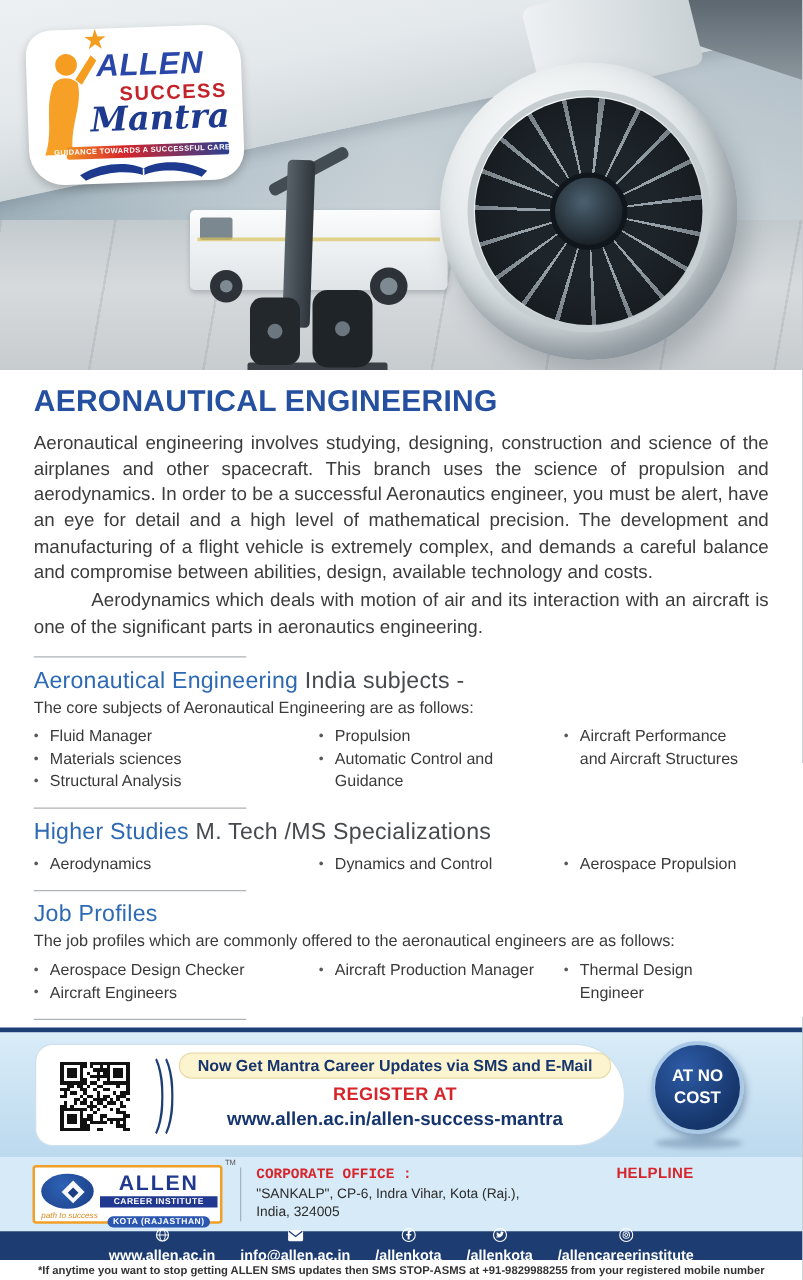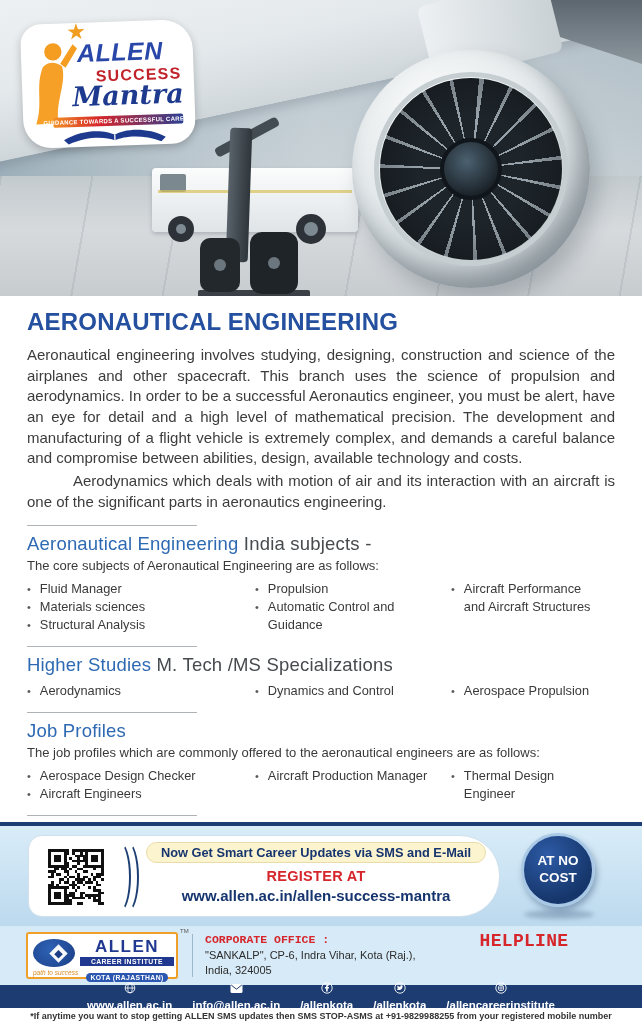--- a/index.html
+++ b/index.html
@@ -116,21 +116,21 @@
   .inst-right { position:absolute; left:52px; top:3px; width:94px; text-align:center; }
   .inst-allen { font-size:17px; font-weight:bold; color:#20388f; letter-spacing:1.5px; }
   .inst-ci { background:#20388f; color:#fff; font-size:6.8px; font-weight:bold; padding:1px 2px; letter-spacing:.4px; }
   .inst-kota { background:#2b57b0; color:#fff; font-size:6.8px; font-weight:bold; padding:1px 4px;
           border-radius:6px; margin-top:1px; display:inline-block; letter-spacing:.4px; }
   .office-sep { position:absolute; left:192px; top:8px; height:43px; border-left:1px solid #9db6c9; }
   .office-info { position:absolute; left:205px; top:7px; }
   .office-label { color:#d6252b; font-weight:bold; font-size:11.5px; margin-bottom:2px;font-family:Liberation Mono, monospace; }
   .office-line { color:#2b2b2b; font-size:11px; line-height:1.35; }
   .helpline { position:absolute; right:18px; top:5px; width:200px; text-align:center; }
-  .helpline-label { color:#d6252b; font-weight:bold; font-size:18px; letter-spacing:.3px;font-family:Liberation Mono, monospace; }
+  .helpline-label { color:#d6252b; font-weight:bold; font-size:12px; letter-spacing:.3px; }
   .helpline-number { color:#262626; font-weight:bold; font-size:24px; letter-spacing:.5px; }
 
   .social-bar { position:absolute; left:0; top:985px; width:642px; height:23px; background:#1d3c72;
           display:flex; align-items:center; justify-content:center; gap:20px; }
   .social-item { display:flex; align-items:center; gap:5px; color:#fff; font-size:11.5px; font-weight:bold; cursor:pointer;flex-direction:column; }
   .social-item svg { display:block; }
 
   .fineprint { position:absolute; left:0; top:1008px; width:642px; height:16px; background:#ffffff;
           text-align:center; font-size:9px; font-weight:bold; color:#333; padding-top:3px; }
 </style>
@@ -476,21 +476,21 @@
           <rect x="16" y="2" width="7" height="7" fill="#111"></rect>
           <rect x="17" y="3" width="5" height="5" fill="#fff"></rect>
           <rect x="18" y="4" width="3" height="3" fill="#111"></rect>
           <rect x="2" y="16" width="7" height="7" fill="#111"></rect>
           <rect x="3" y="17" width="5" height="5" fill="#fff"></rect>
           <rect x="4" y="18" width="3" height="3" fill="#111"></rect>
         </svg>
       <div class="arc arc1"></div>
       <div class="arc arc2"></div>
       <div class="sms-texts">
-        <span class="sms-pill">Now Get Smart Career Updates via SMS and E-Mail</span>
+        <span class="sms-pill">Now Get Mantra Career Updates via SMS and E-Mail</span>
         <div class="sms-register">REGISTER AT</div>
         <div class="sms-url">www.allen.ac.in/allen-success-mantra</div>
       </div>
     </div>
     <div class="cost-shadow"></div>
     <div class="cost-badge">
       <span>AT NO</span>
       <span>COST</span>
     </div>
   </div>

